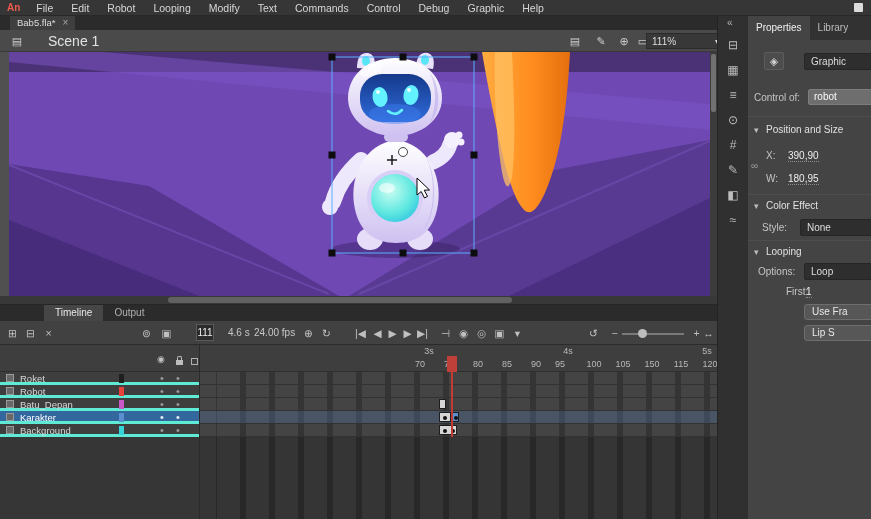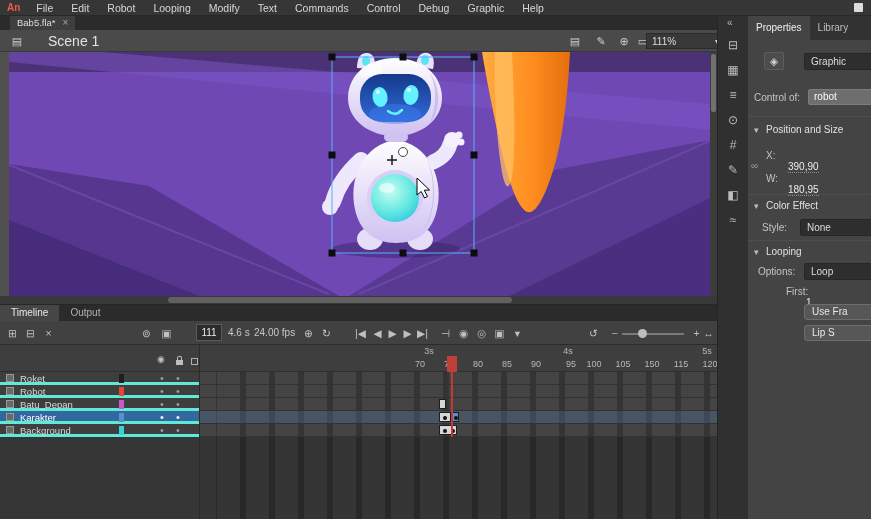--- a/index.html
+++ b/index.html
@@ -36,28 +36,28 @@
   #stage-wrap { position:absolute; top:52px; left:0; width:717px; height:244px; background:#505050; }
   #stage-svg  { position:absolute; left:9px; top:0; }
   #v-scroll { position:absolute; left:710px; top:0; width:7px; height:244px; background:#3c3c3c; }
   #v-thumb { position:absolute; left:1px; top:2px; width:5px; height:58px; background:#717171; border-radius:2px; }
   #h-scroll { position:absolute; top:296px; left:0; width:717px; height:8px; background:#383838; }
   #h-thumb { position:absolute; left:168px; top:1px; width:344px; height:6px; background:#616161; border-radius:3px; }
 
   
   #timeline { position:absolute; top:304px; left:0; width:717px; height:215px; background:#383838;
               border-top:1px solid #262626; }
-  #tl-tabs { height:16px; background:#2b2b2b; display:flex; }
+  #tl-tabs { height:16px; background:#2b2b2b; display:flex;padding-left:44px; }
   .tl-tab { padding:0 11px; line-height:16px; font-size:10px; color:#b0b0b0; }
   .tl-tab.active { background:#464646; color:#e8e8e8; }
   #tl-toolbar { position:relative; height:24px; background:#414141; border-bottom:1px solid #2b2b2b; }
   .tbi { position:absolute; top:3px; width:17px; height:18px; text-align:center; line-height:18px;
          color:#c0c0c0; font-size:10.5px; }
   .tbr { position:absolute; top:6px; font-size:10px; color:#c8c8c8; white-space:nowrap; }
-  #frame-counter { position:absolute; left:196px; top:3px; width:26px; height:17px; background:#2c2c2c;
+  #frame-counter { position:absolute; left:196px; top:3px; width:18px; height:17px; background:#2c2c2c;
                    border:1px solid #5a5a5a; text-align:center; line-height:16px; font-size:10px; color:#ececec; }
   #tl-zoom-track { position:absolute; left:622px; top:12px; width:62px; height:2px; background:#7a7a7a; }
   #tl-zoom-thumb { position:absolute; left:638px; top:8px; width:9px; height:9px; border-radius:50%; background:#bdbdbd; }
 
   #tl-body { position:relative; height:175px; }
   #layers-col { position:absolute; left:0; top:0; width:200px; height:175px; background:#3e3e3e;
                 border-right:1px solid #2b2b2b; }
   #layers-header { position:relative; height:27px; border-bottom:1px solid #2e2e2e; }
   #eye-hdr { position:absolute; left:157px; top:9px; font-size:9px; color:#c2c2c2; }
   .lock-icon { position:absolute; left:176px; top:15px; width:7px; height:5px; background:#bdbdbd; }
@@ -98,21 +98,21 @@
   #collapse-icon { position:absolute; top:1px; left:9px; color:#b5b5b5; font-size:10px; }
   .dock-icon { position:absolute; left:6px; width:18px; height:18px; text-align:center; line-height:18px;
                color:#bdbdbd; font-size:12px; }
   #props { position:absolute; left:30px; top:0; width:124px; height:503px; background:#3a3a3a; overflow:hidden; }
   #props-tabs { height:24px; background:#323232; display:flex; }
   .ptab { padding:6px 8px 0; font-size:10px; color:#bdbdbd;text-align:right; }
   .ptab.active { background:#444444; color:#f0f0f0; }
   #props-content { position:absolute; top:24px; left:0; width:124px; height:479px; background:#444444; }
   .p-label { position:absolute; font-size:10px; color:#c4c4c4; }
   .p-value { position:absolute; font-size:10px; color:#ececec; }
-  .hot-text { border-bottom:1px dotted #8c8c8c;margin-top:11px; }
+  .hot-text { border-bottom:1px dotted #8c8c8c; }
   .p-dropdown { position:absolute; height:17px; background:#2e2e2e; border:1px solid #262626; border-radius:2px;
                 font-size:10px; color:#dcdcdc; line-height:15px; padding-left:6px; width:80px; }
   .p-field { position:absolute; height:16px; background:#6e6e6e; border:1px solid #7d7d7d; border-radius:2px;
              font-size:10px; color:#fafafa; line-height:14px; padding-left:5px; }
   .p-divider { position:absolute; left:0; width:124px; height:1px; background:#383838; border-bottom:1px solid #4e4e4e; }
   .sec-caret { position:absolute; font-size:9px; color:#bdbdbd; }
   .sec-title { position:absolute; font-size:10px; color:#e0e0e0; }
   .p-button { position:absolute; left:56px; width:76px; height:16px; background:#575757; border:1px solid #6e6e6e;
               border-radius:3px; font-size:10px; color:#e8e8e8; line-height:14px; text-align:left; padding-left:7px;
               white-space:nowrap; overflow:hidden; }
@@ -349,21 +349,21 @@
         <div id="ruler">
           <span class="sec-label" style="left:229px">3s</span>
           <span class="sec-label" style="left:368px">4s</span>
           <span class="sec-label" style="left:507px">5s</span>
 
           <span class="fnum" style="left:220px">70</span>
           <span class="fnum" style="left:249px">75</span>
           <span class="fnum" style="left:278px">80</span>
           <span class="fnum" style="left:307px">85</span>
           <span class="fnum" style="left:336px">90</span>
-          <span class="fnum" style="left:371px">95</span>
+          <span class="fnum" style="left:360px">95</span>
           <span class="fnum" style="left:394px">100</span>
           <span class="fnum" style="left:423px">105</span>
           <span class="fnum" style="left:452px">150</span>
           <span class="fnum" style="left:481px">115</span>
           <span class="fnum" style="left:510px">120</span>
 
         </div>
 
         <div id="grid">
           <div class="frow" style="top:0"></div>

